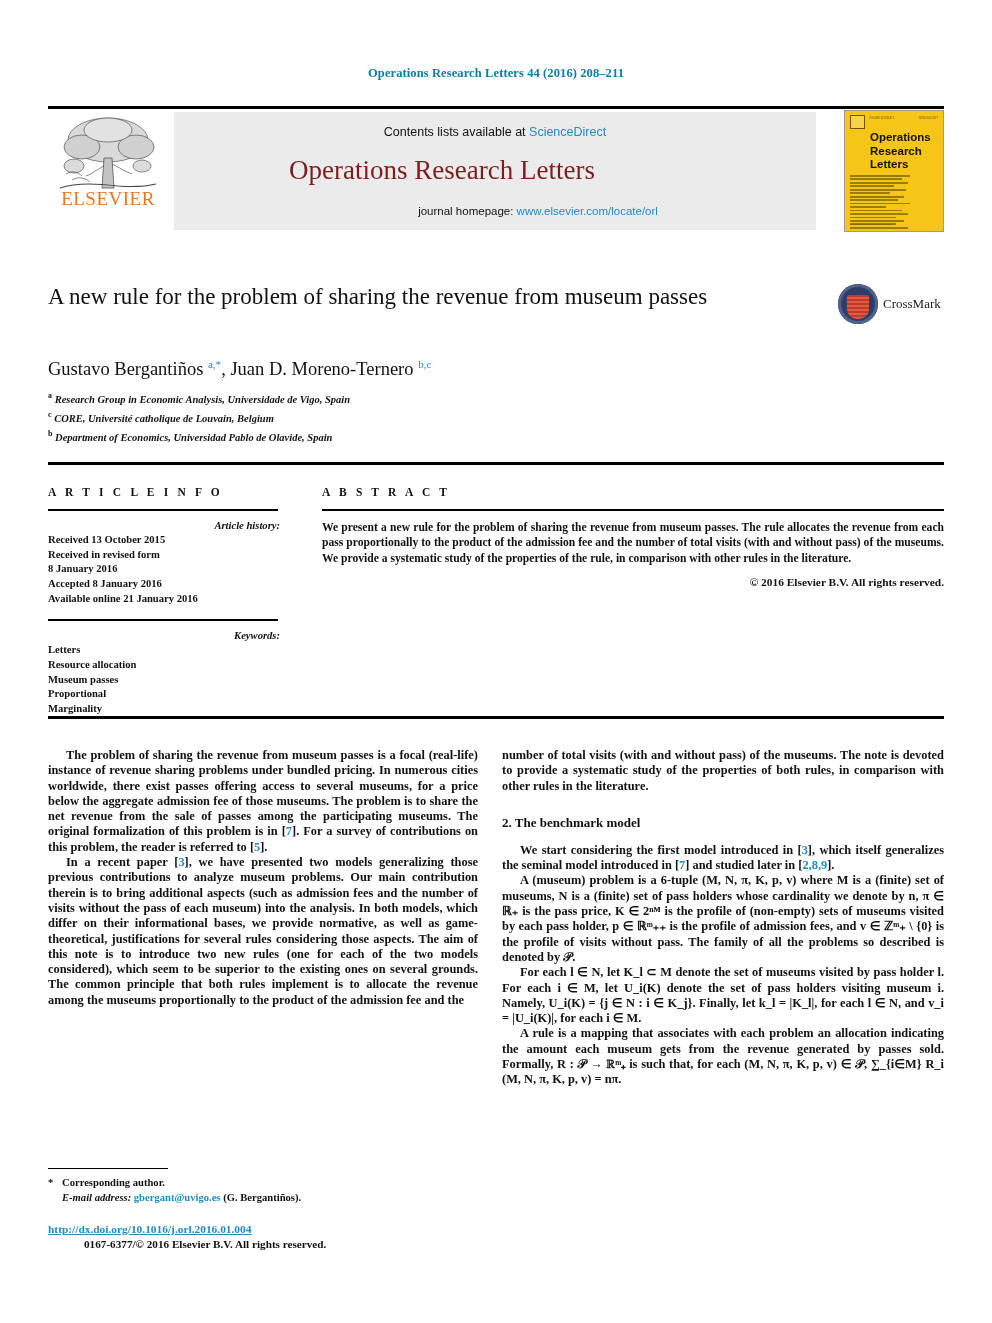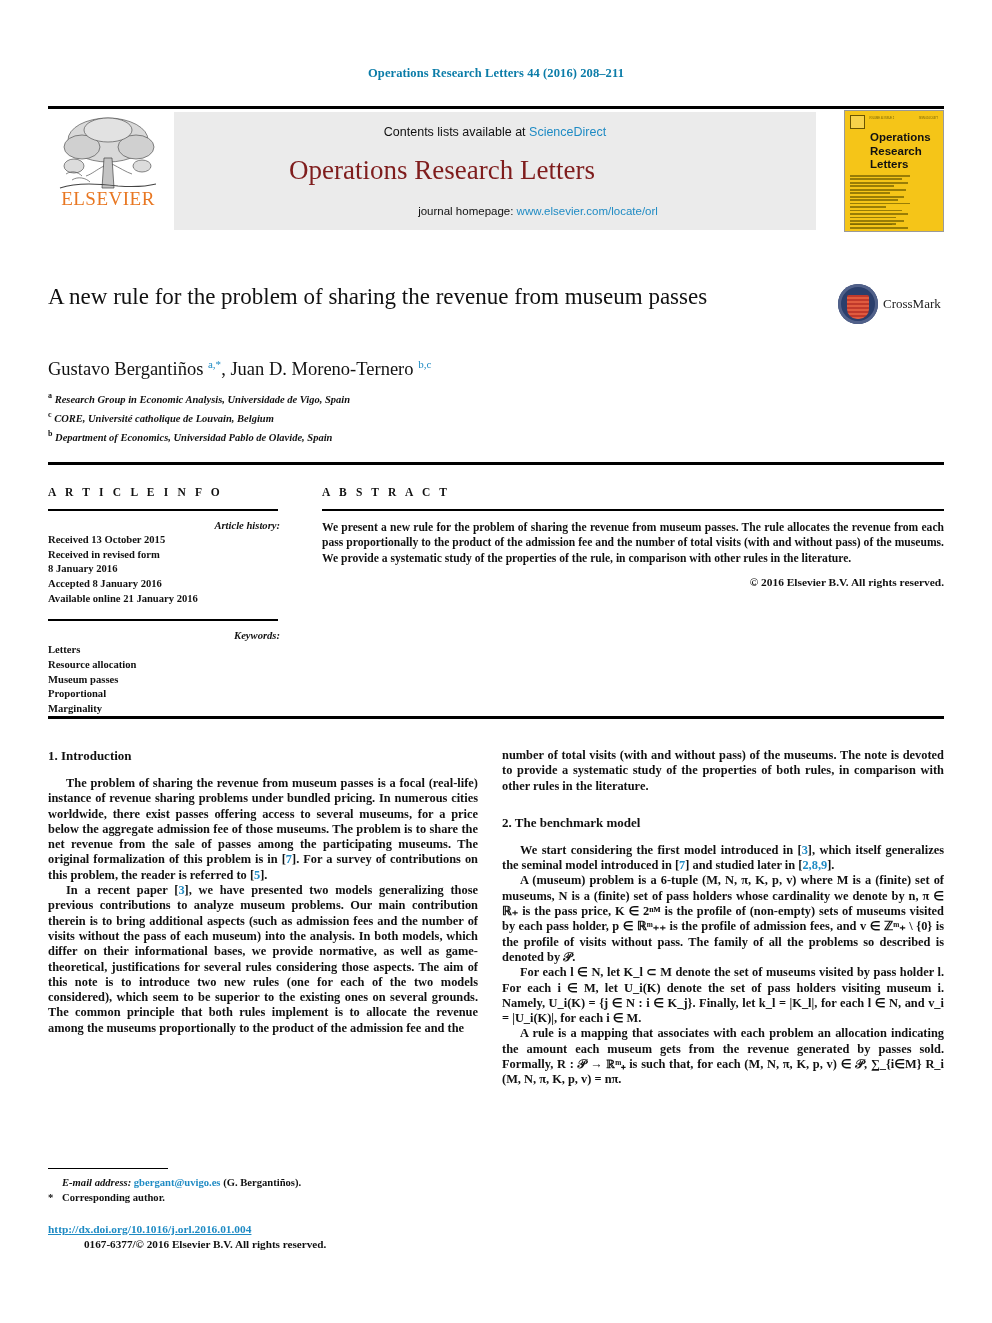--- a/index.html
+++ b/index.html
@@ -518,38 +518,37 @@
   <div class="abs-col">
     <div class="sec-head">A B S T R A C T</div>
     <div class="abs-rule"></div>
     <div class="abs-body">We present a new rule for the problem of sharing the revenue from museum passes. The rule allocates the revenue from each pass proportionally to the product of the admission fee and the number of total visits (with and without pass) of the museums. We provide a systematic study of the properties of the rule, in comparison with other rules in the literature.</div>
     <div class="abs-copy">© 2016 Elsevier B.V. All rights reserved.</div>
   </div>
 
   <div class="rule-thick rule-r2"></div>
 
   <div class="col-left">
-    <div class="h2">1. Introduction</div>
     <p class="body-p indent"><span>The problem of sharing the revenue from museum passes is a focal (real-life) instance of revenue sharing problems under bundled pricing. In numerous cities worldwide, there exist passes offering access to several museums, for a price below the aggregate admission fee of those museums. The problem is to share the net revenue from the sale of passes among the participating museums. The original formalization of this problem is in [</span><span class="cite">7</span><span>]. For a survey of contributions on this problem, the reader is referred to [</span><span class="cite">5</span><span>].</span></p>
     <p class="body-p indent"><span>In a recent paper [</span><span class="cite">3</span><span>], we have presented two models generalizing those previous contributions to analyze museum problems. Our main contribution therein is to bring additional aspects (such as admission fees and the number of visits without the pass of each museum) into the analysis. In both models, which differ on their informational bases, we provide normative, as well as game-theoretical, justifications for several rules considering those aspects. The aim of this note is to introduce two new rules (one for each of the two models considered), which seem to be superior to the existing ones on several grounds. The common principle that both rules implement is to allocate the revenue among the museums proportionally to the product of the admission fee and the</span></p>
   </div>
 
   <div class="col-right">
     <p class="body-p">number of total visits (with and without pass) of the museums. The note is devoted to provide a systematic study of the properties of both rules, in comparison with other rules in the literature.</p>
     <div class="h2 spaced">2. The benchmark model</div>
     <p class="body-p indent"><span>We start considering the first model introduced in [</span><span class="cite">3</span><span>], which itself generalizes the seminal model introduced in [</span><span class="cite">7</span><span>] and studied later in [</span><span class="cite">2,8,9</span><span>].</span></p>
     <p class="body-p indent">A (museum) problem is a 6-tuple (M, N, π, K, p, v) where M is a (finite) set of museums, N is a (finite) set of pass holders whose cardinality we denote by n, π ∈ ℝ₊ is the pass price, K ∈ 2ⁿᴹ is the profile of (non-empty) sets of museums visited by each pass holder, p ∈ ℝᵐ₊₊ is the profile of admission fees, and v ∈ ℤᵐ₊ \ {0} is the profile of visits without pass. The family of all the problems so described is denoted by 𝒫.</p>
     <p class="body-p indent">For each l ∈ N, let K_l ⊂ M denote the set of museums visited by pass holder l. For each i ∈ M, let U_i(K) denote the set of pass holders visiting museum i. Namely, U_i(K) = {j ∈ N : i ∈ K_j}. Finally, let k_l = |K_l|, for each l ∈ N, and v_i = |U_i(K)|, for each i ∈ M.</p>
     <p class="body-p indent">A rule is a mapping that associates with each problem an allocation indicating the amount each museum gets from the revenue generated by passes sold. Formally, R : 𝒫 → ℝᵐ₊ is such that, for each (M, N, π, K, p, v) ∈ 𝒫, ∑_{i∈M} R_i (M, N, π, K, p, v) = nπ.</p>
   </div>
 
   <div class="footnote">
     <div class="fn-rule"></div>
+    <div class="fn-line"><span class="star">*</span><span>Corresponding author.</span></div>
     <div class="fn-line" style="padding-left:14px"><span class="it">E-mail address:</span> <span class="link">gbergant@uvigo.es</span> <span>(G. Bergantiños).</span></div>
-    <div class="fn-line"><span class="star">*</span><span>Corresponding author.</span></div>
   </div>
 
   <div class="doi-block">
     <div class="doi-link">http://dx.doi.org/10.1016/j.orl.2016.01.004</div>
     <div class="issn-line">0167-6377/© 2016 Elsevier B.V. All rights reserved.</div>
   </div>
 
 </div>
 
 </body></html>

